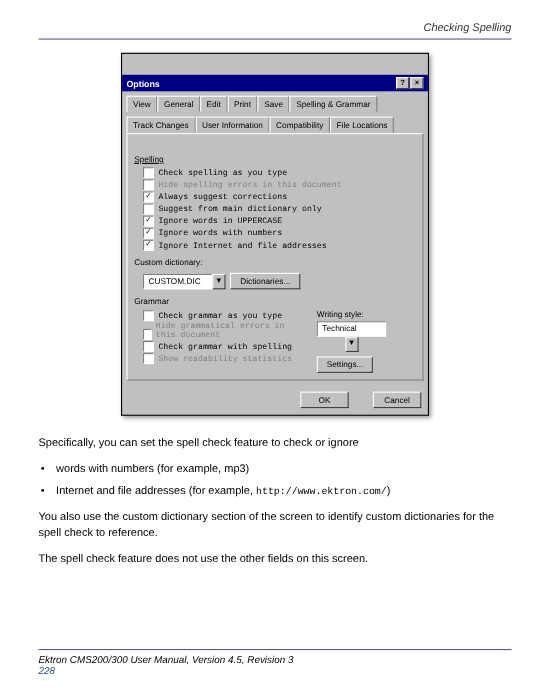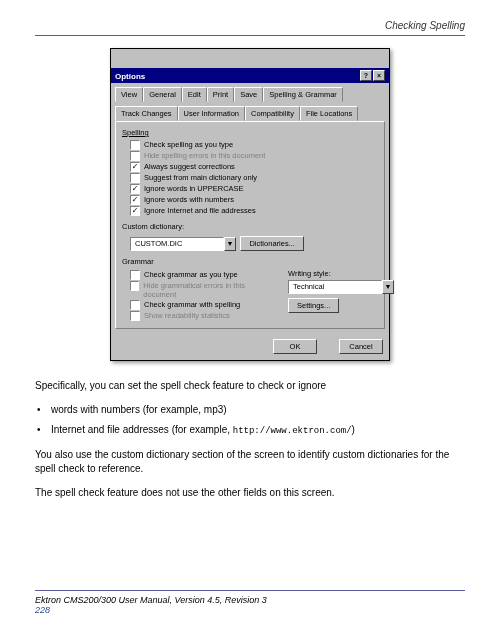--- a/index.html
+++ b/index.html
@@ -82,27 +82,28 @@
       margin: 0 4px 4px 4px;
       border: 1px solid;
       border-color: #fff #808080 #808080 #fff;
       padding: 6px;
     }
     .group-label {
       font-size: 7.5px;
       margin-top: 6px;
       margin-bottom: 3px;
     }
-    .group-label:first-child { margin-top: 0; text-decoration: underline; }
+    .group-label:first-child { margin-top: 12px; text-decoration: underline; }
     .checkbox-row {
       display: flex;
-      align-items: flex-start;
+      align-items: flex-end;
       gap: 4px;
       margin: 1px 0 1px 8px;
       font-size: 7.5px;
+      font-family: Liberation Mono, monospace;
     }
     .cb {
       width: 10px;
       height: 10px;
       background: #fff;
       border: 1px solid;
       border-color: #808080 #fff #fff #808080;
       display: inline-flex;
       align-items: center;
       justify-content: center;
@@ -116,21 +117,21 @@
       align-items: center;
       margin-left: 8px;
       margin-top: 2px;
     }
     .combo-field {
       background: #fff;
       border: 1px solid;
       border-color: #808080 #fff #fff #808080;
       padding: 1px 4px;
       font-size: 7.5px;
-      width: 94px;
+      width: 63px;
       height: 14px;
     }
     .combo-btn {
       width: 12px;
       height: 14px;
       background: #c0c0c0;
       border: 1px solid;
       border-color: #fff #404040 #404040 #fff;
       text-align: center;
       font-size: 7px;
@@ -276,21 +277,21 @@
               <span class="cb"></span>
               <span>Check grammar with spelling</span>
             </div>
             <div class="checkbox-row disabled">
               <span class="cb"></span>
               <span>Show readability statistics</span>
             </div>
           </div>
         <div class="grammar-right">
           <div style="font-size:7.5px;">Writing style:</div>
-          <div class="combo" style="margin-left:0;">
+          <div class="combo" style="margin-left:0;flex-direction:column;">
             <span class="combo-field">Technical</span>
             <span class="combo-btn">▼</span>
           </div>
           <div style="margin-top:4px;">
             <span class="btn">Settings...</span>
           </div>
         </div>
       </div>
 
     </div>

